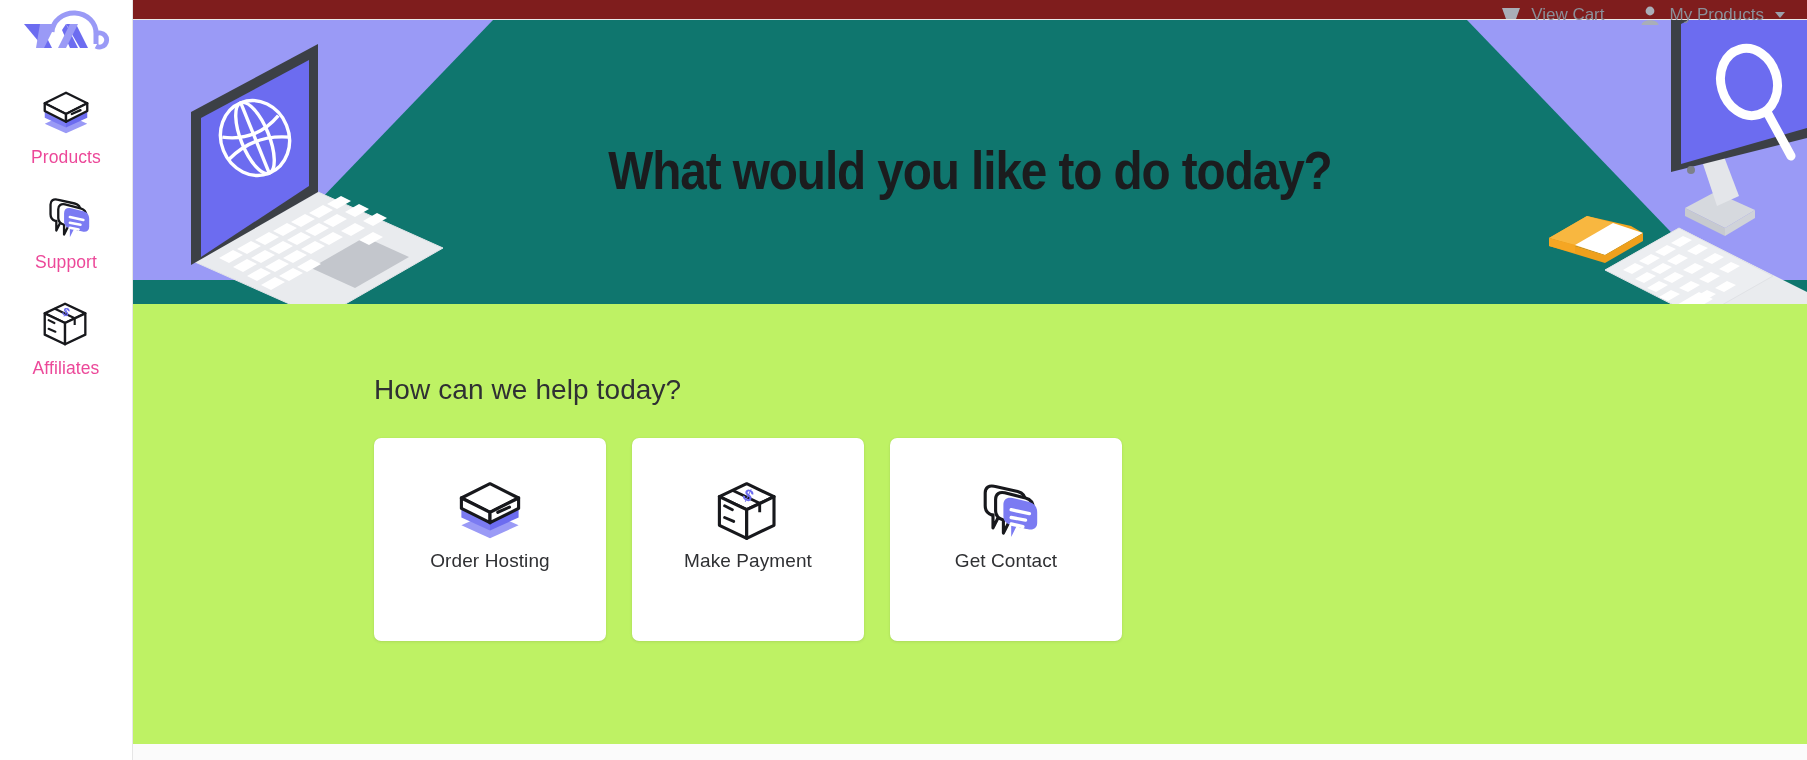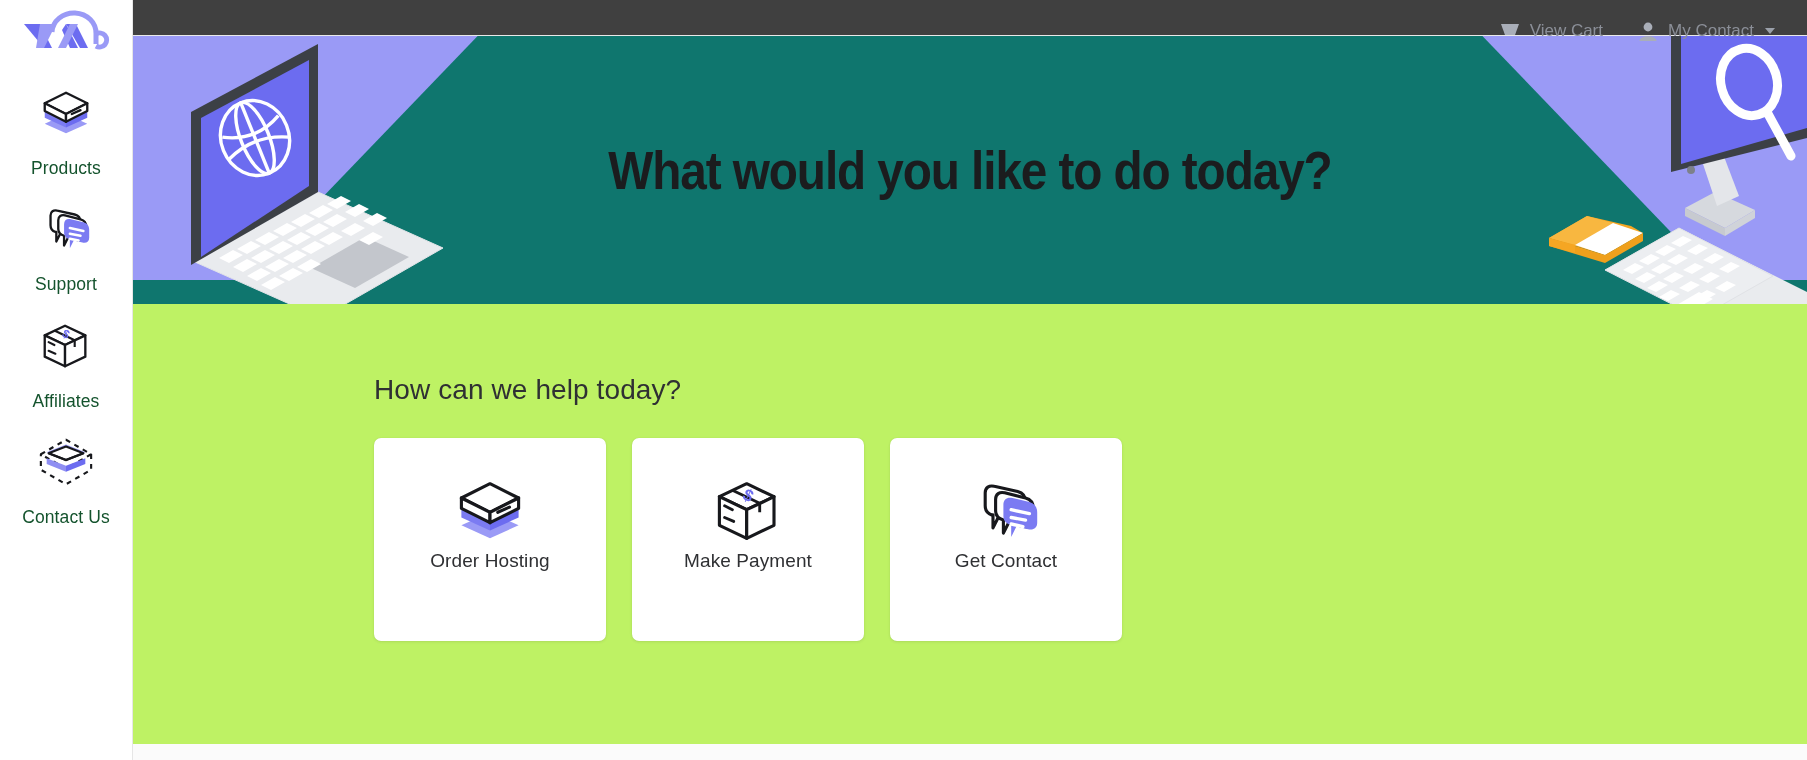--- a/index.html
+++ b/index.html
@@ -28,44 +28,44 @@
   }
   .nav-item {
     display: flex; flex-direction: column;
     align-items: center; justify-content: flex-start;
     text-decoration: none;
     margin-top: 22px;
     cursor: pointer;
   }
   .nav-ico { width: 62px; height: 58px; display: block; }
   .nav-label {
-    margin-top: 17px;
+    margin-top: 6px;
     font-size: 17.5px;
-    color: #14532d;
+    color: #ec4899;
     letter-spacing: .1px;
     line-height: 1.1;
     white-space: nowrap;
   }
 
   
   #content {
     position: relative;
     width: 1674px; height: 760px;
     background: #fbfbfb;
     overflow: hidden;
   }
 
   
   #topbar {
     position: absolute; top: 0; left: 0;
-    width: 1674px; height: 36px;
-    background: #404040;
+    width: 1674px; height: 20px;
+    background: #7f1d1d;
     border-bottom: 1px solid #e9e9e9;
     display: flex; align-items: flex-end; justify-content: flex-end;
-    padding-right: 32px;
+    padding-right: 22px;
     gap: 34px;
     z-index: 20;
   }
   .top-link {
     display: flex; align-items: center; gap: 9px;
     color: #8b8f98; font-size: 17px;
     cursor: pointer; white-space: nowrap;
     transform: translateY(6px);
   }
   .caret {
@@ -186,50 +186,39 @@
         <path d="M52 19 L52 41 L31 51 L31 29 Z" fill="#fff" stroke="#17181c" stroke-width="2.4" stroke-linejoin="round"></path>
         <path d="M20 14 L41 24 L41 31" fill="none" stroke="#17181c" stroke-width="2.2" stroke-linejoin="round"></path>
         <path d="M14 26 L20 29 M14 35 L21 38" stroke="#17181c" stroke-width="2.2" stroke-linecap="round"></path>
         <g transform="translate(30,14) rotate(26) scale(0.95)">
           <text x="0" y="7" font-family="'Liberation Sans',sans-serif" font-size="13" font-weight="700" fill="#6C6CF0">$</text>
         </g>
       </svg>
       <span class="nav-label">Affiliates</span>
     </a>
 
-    <a class="nav-item">
-      <svg class="nav-ico" viewBox="0 0 64 60">
-        <path d="M32 7 L58 22 L32 37 L6 22 Z M58 22 L58 38 L32 53 L6 38 L6 22" fill="none" stroke="#17181c" stroke-width="2.2" stroke-linejoin="round" stroke-dasharray="5 5"></path>
-        <path d="M32 34 L52 26 L52 32 L32 40 Z" fill="#6C6CF0"></path>
-        <path d="M32 34 L12 26 L12 32 L32 40 Z" fill="#8f8ff2"></path>
-        <path d="M32 28 L52 20 L32 12 L12 20 Z" fill="#9a9af6"></path>
-        <path d="M32 14 L50 21 L32 28 L14 21 Z" fill="#fff" stroke="#17181c" stroke-width="2.2" stroke-linejoin="round"></path>
-        <path d="M14 21 L32 28 L50 21" fill="none" stroke="#17181c" stroke-width="2.2"></path>
-      </svg>
-      <span class="nav-label">Contact Us</span>
-    </a>
 
 
   </nav>
 
   <div id="content">
 
     <div id="topbar">
       <div class="top-link">
         <svg width="22" height="20" viewBox="0 0 22 20">
           <path d="M2 3 L20 3 L16 14 L6 14 Z" fill="#a9aeb8"></path>
         </svg>
         <span>View Cart</span>
       </div>
       <div class="top-link">
         <svg width="22" height="20" viewBox="0 0 22 20">
           <circle cx="11" cy="6" r="4.4" fill="#a9aeb8"></circle>
           <path d="M2.5 20 C2.5 13.5 19.5 13.5 19.5 20 Z" fill="#a9aeb8"></path>
         </svg>
-        <span>My Contact</span>
+        <span>My Products</span>
         <span class="caret"></span>
       </div>
     </div>
 
     <section id="hero">
 
       <svg class="hero-art left" viewBox="0 0 520 300">
         <path d="M0 0 L360 0 L110 260 L0 260 Z" fill="#9a9af6"></path>
         <path d="M0 0 L40 0 L40 300 L0 300 Z" fill="#ffffff" opacity=".0"></path>
 

